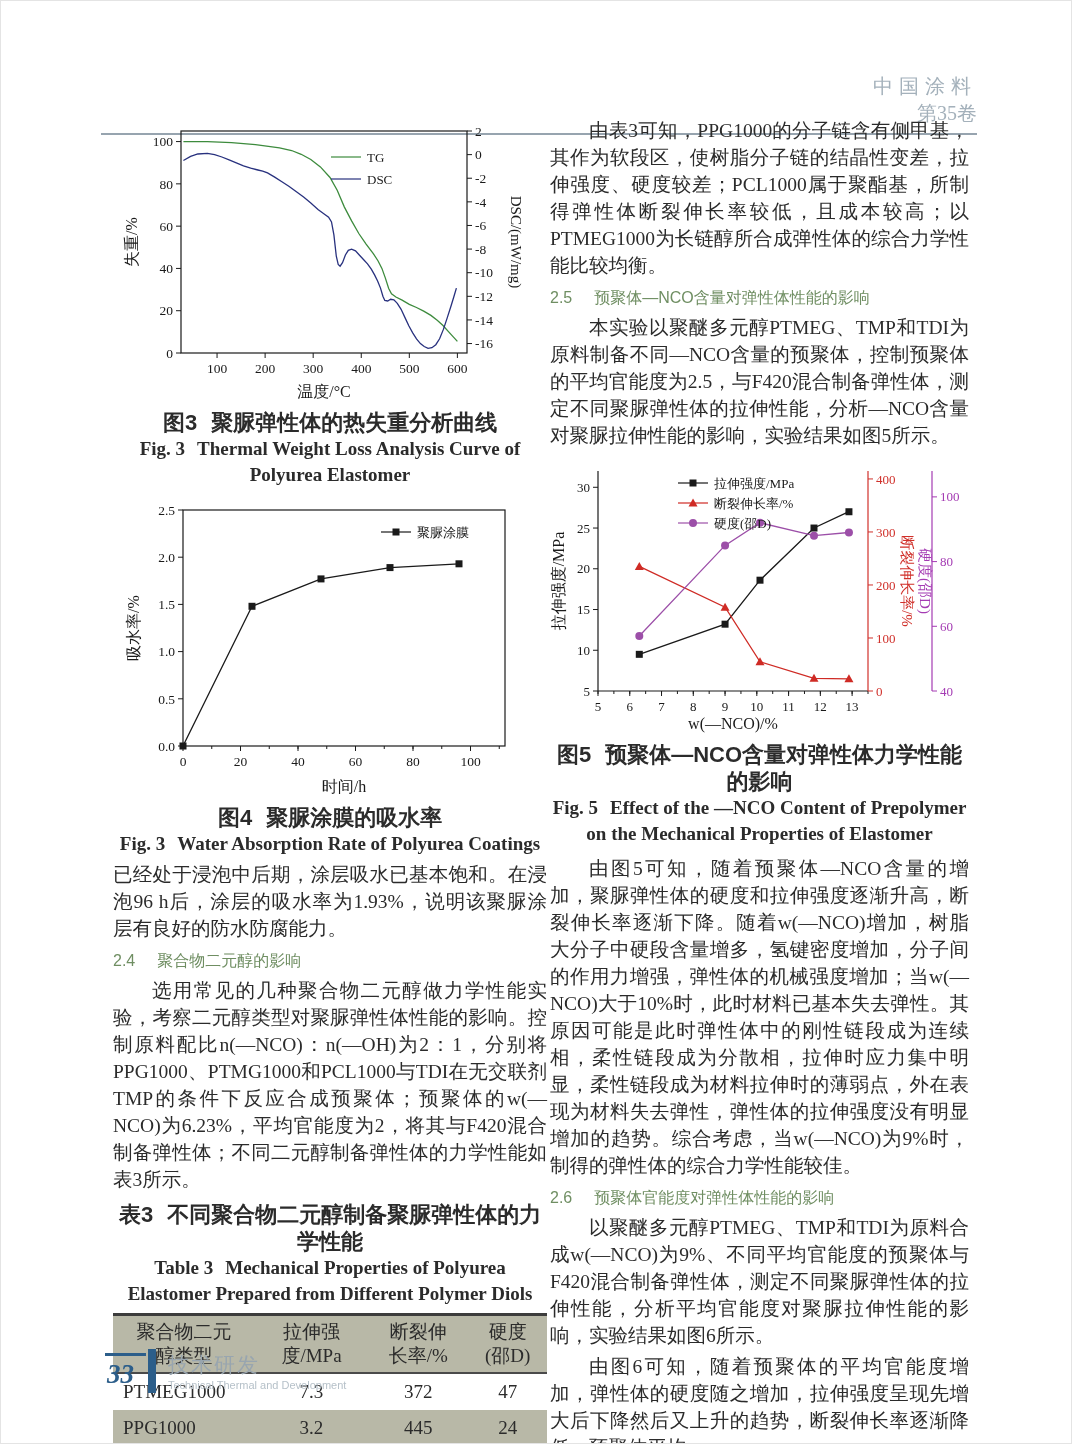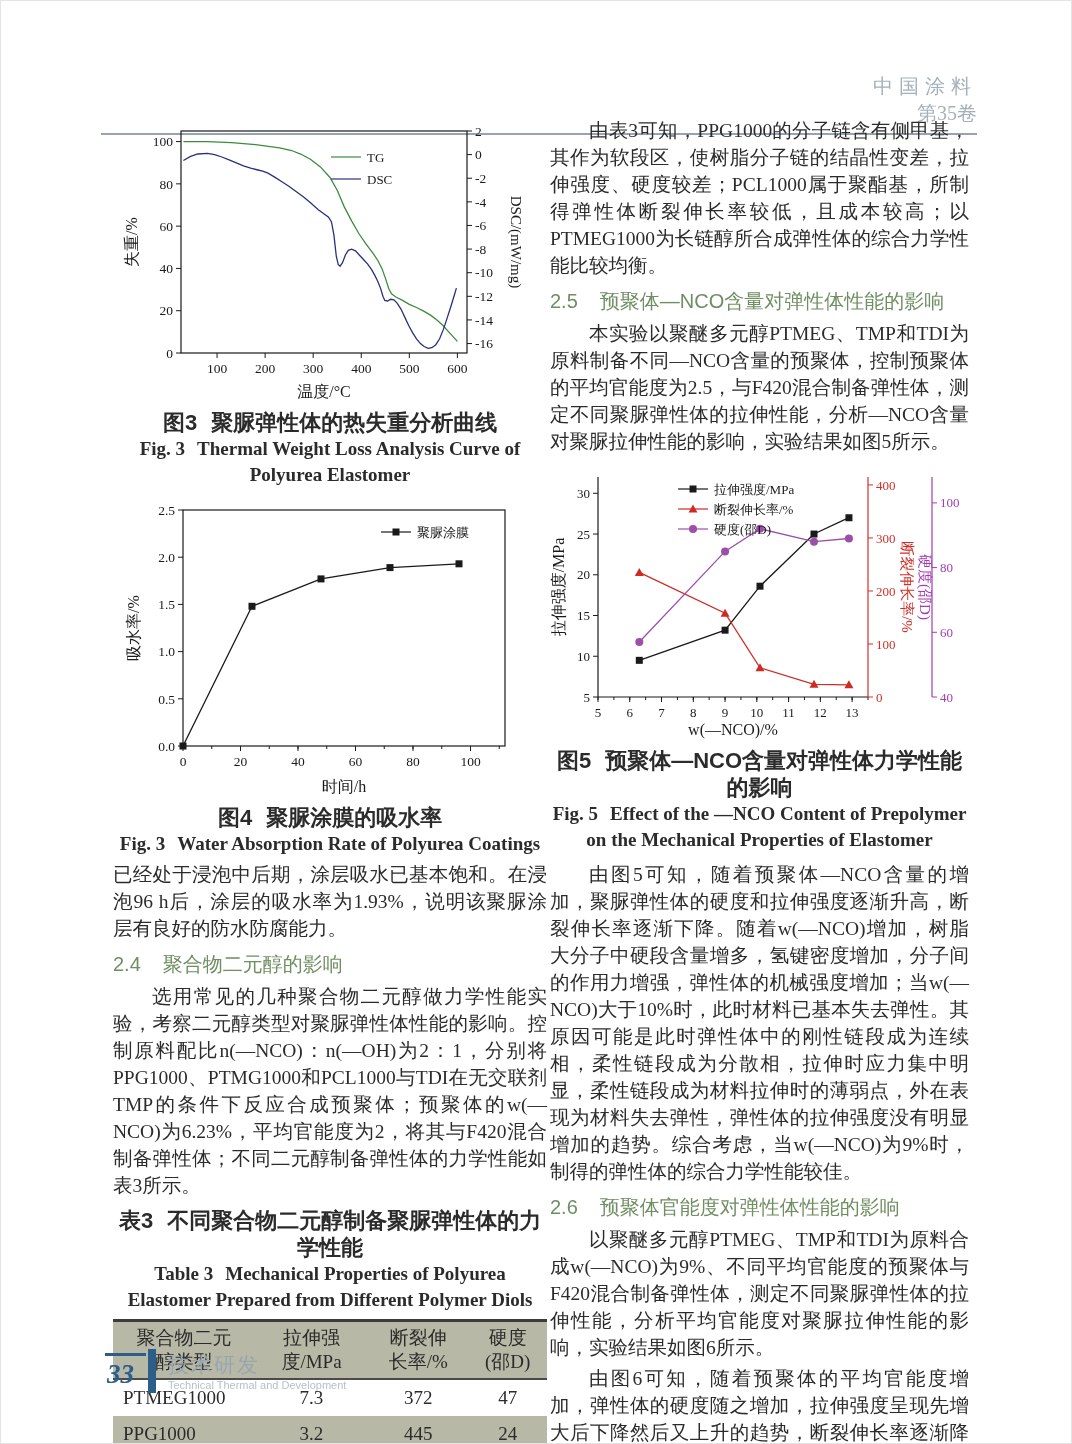--- a/index.html
+++ b/index.html
@@ -19,21 +19,21 @@
   .cap{text-align:center;}
   .cap-zh{font-family:"Liberation Sans",sans-serif;font-weight:600;
           font-size:22px;line-height:27px;margin-top:4px;}
   .cap-zh .cap-label{margin-right:14px;}
   .cap-en{font-weight:700;font-size:19px;line-height:26px;margin-bottom:4px;}
   .cap-en .cap-label{margin-right:12px;}
   p.body{font-size:19.5px;line-height:27px;text-align:justify;margin:4px 0 0 0;
          text-indent:2em;}
   p.body.noindent{text-indent:0;}
   h3.sec{font-family:"Liberation Sans",sans-serif;font-weight:500;
-         font-size:20px;color:#6f8e62;margin:9px 0 5px 0;}
+         font-size:16px;color:#6f8e62;margin:9px 0 5px 0;}
   h3.sec .sec-num{margin-right:22px;}
   table.t3{width:100%;border-collapse:collapse;font-size:19px;margin-top:6px;
            border-top:3px solid #3c3c3c;border-bottom:3px solid #3c3c3c;}
   table.t3 th{font-weight:normal;background:#b8b8a7;padding:4px 15px;
            line-height:24px;border-bottom:2px solid #4a4a4a;}
   table.t3 td{padding:7px 3px;text-align:center;}
   table.t3 td:first-child{text-align:left;padding-left:10px;}
   table.t3 tr.shaded{background:#b8b8a7;}
   .pg-footer{position:absolute;left:104px;top:1348px;display:flex;
              align-items:center;}

